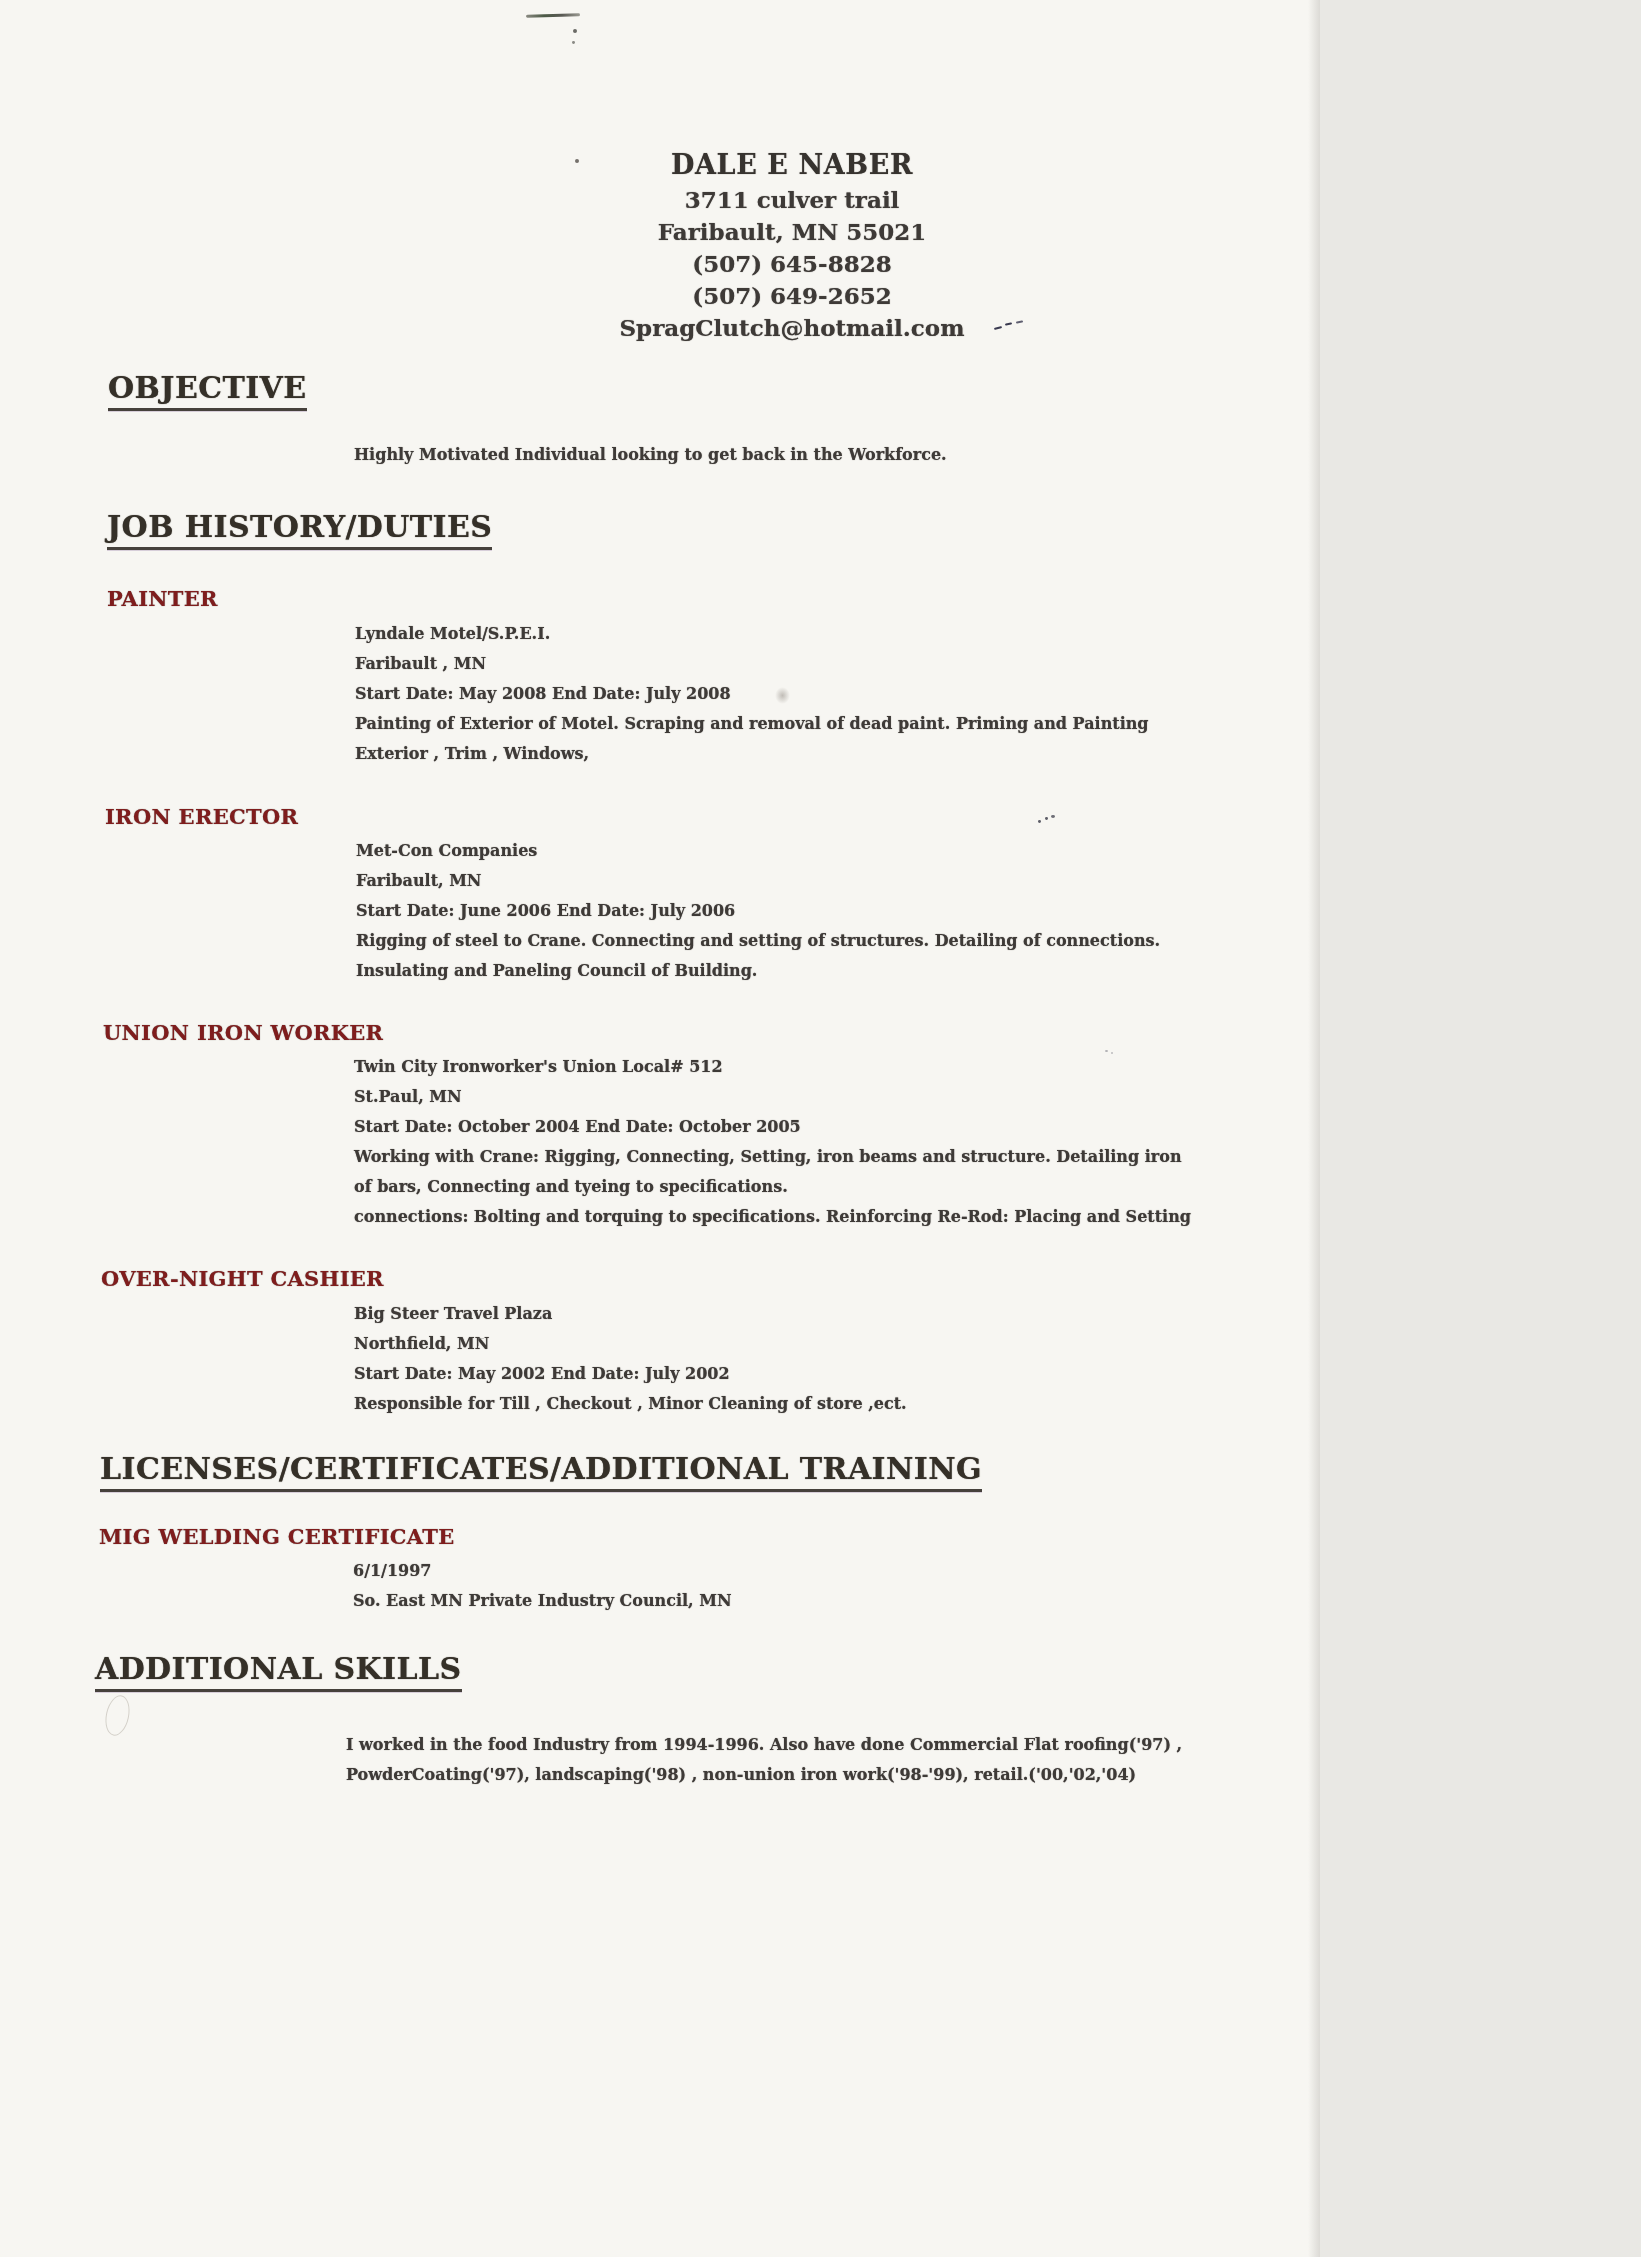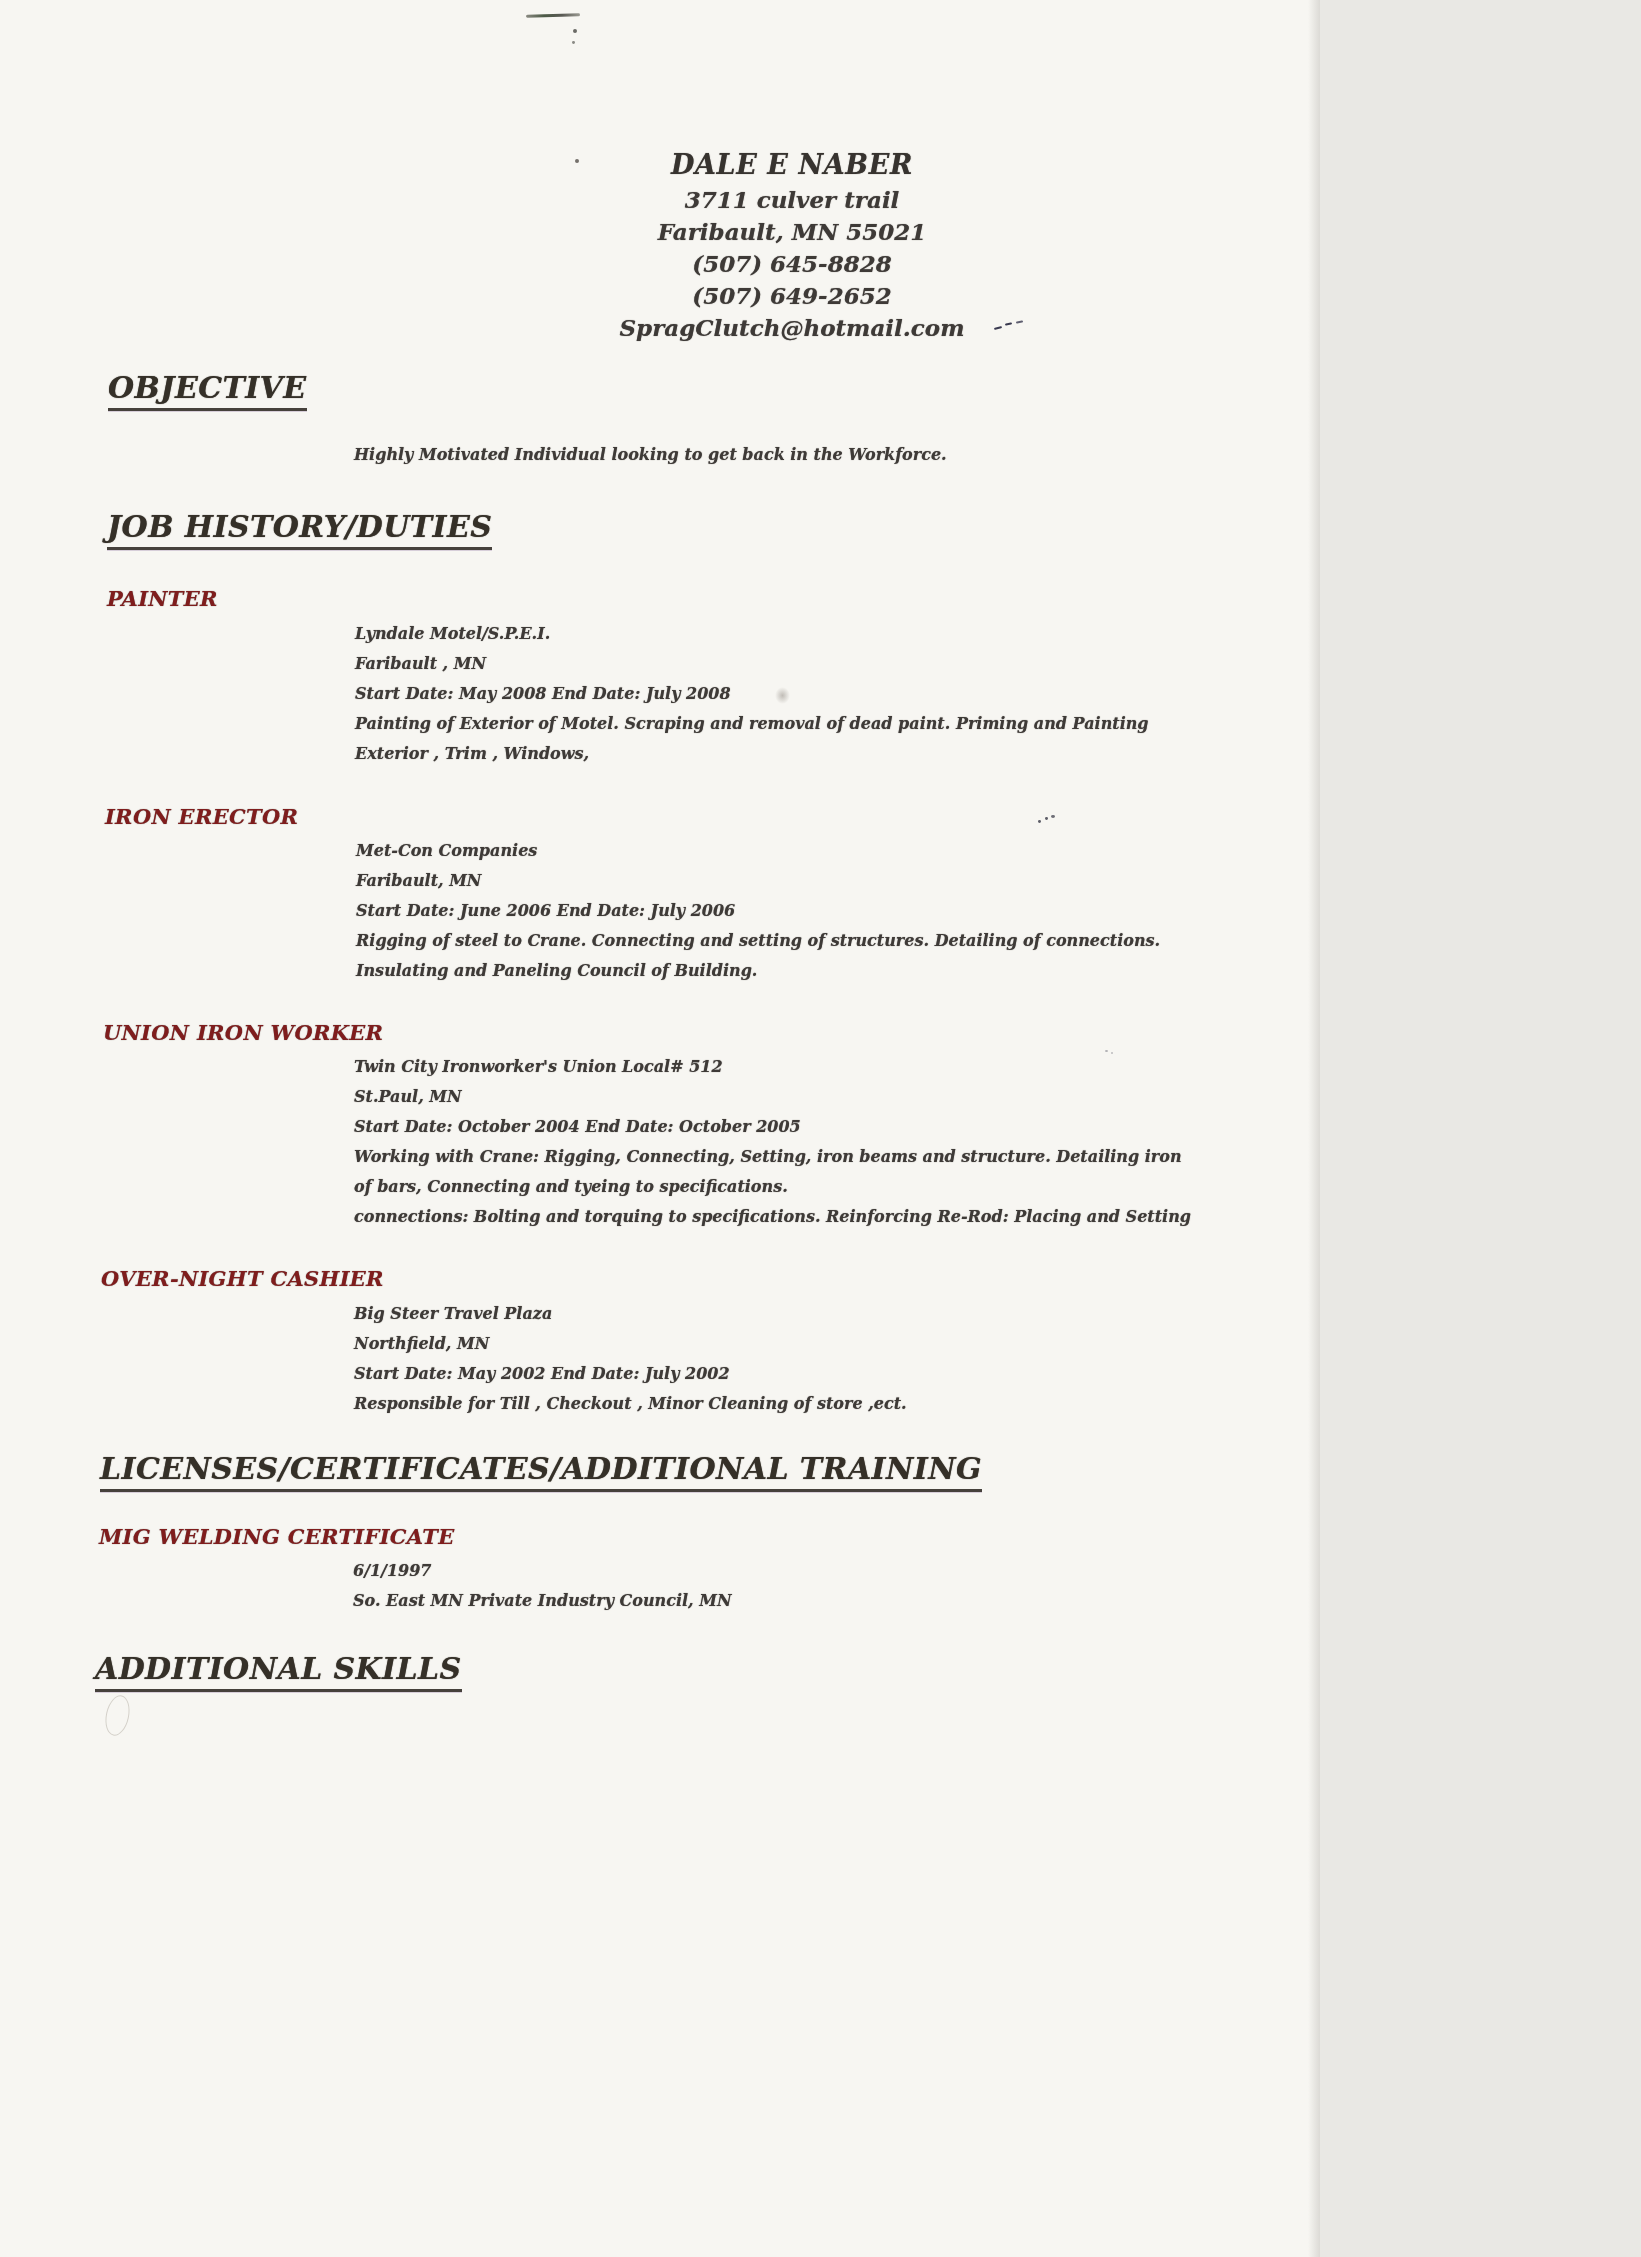--- a/index.html
+++ b/index.html
@@ -4,21 +4,20 @@
 <style>
   html,body{margin:0;padding:0;background:#e9e8e4;}
   .page{
     position:relative;
     width:1320px;height:2257px;
     background:#f7f6f2;
     font-family:"DejaVu Serif", serif;
     font-weight:bold;
     color:#3e3a37;
     overflow:hidden;
-    font-style:italic;
   }
   .txt{ text-shadow:0 0 1px rgba(62,58,55,0.70); white-space:pre; }
   .abs{ position:absolute; }
 
   
   .contact{ position:absolute; top:145px; left:338px; width:908px; text-align:center; }
   .contact .name{ font-size:27px; line-height:39px; letter-spacing:0.6px; color:#37332f; }
   .contact .c-line{ font-size:23px; line-height:32px; }
 
   
@@ -146,20 +145,24 @@
   </div>
 
   <div class="h1 abs" id="licenses-h">LICENSES/CERTIFICATES/ADDITIONAL TRAINING</div>
   <div class="job-title txt abs" id="mig-title">MIG WELDING CERTIFICATE</div>
   <div class="abs" id="mig-lines">
     <div class="body-line txt">6/1/1997</div>
     <div class="body-line txt">So. East MN Private Industry Council, MN</div>
   </div>
 
   <div class="h1 abs" id="skills-h">ADDITIONAL SKILLS</div>
+  <div class="abs" id="skills-lines">
+    <div class="body-line txt">I worked in the food Industry from 1994-1996. Also have done Commercial Flat roofing('97) ,</div>
+    <div class="body-line txt">PowderCoating('97), landscaping('98) , non-union iron work('98-'99), retail.('00,'02,'04)</div>
+  </div>
 
   <div class="art" id="top-dash"></div>
   <div class="art" id="top-colon-a"></div>
   <div class="art" id="top-colon-b"></div>
   <div class="art" id="name-dot"></div>
   <div class="art tick" id="email-t1"></div>
   <div class="art tick" id="email-t2"></div>
   <div class="art tick" id="email-t3"></div>
   <div class="art" id="july-smudge"></div>
   <div class="art" id="iron-dot1"></div>

